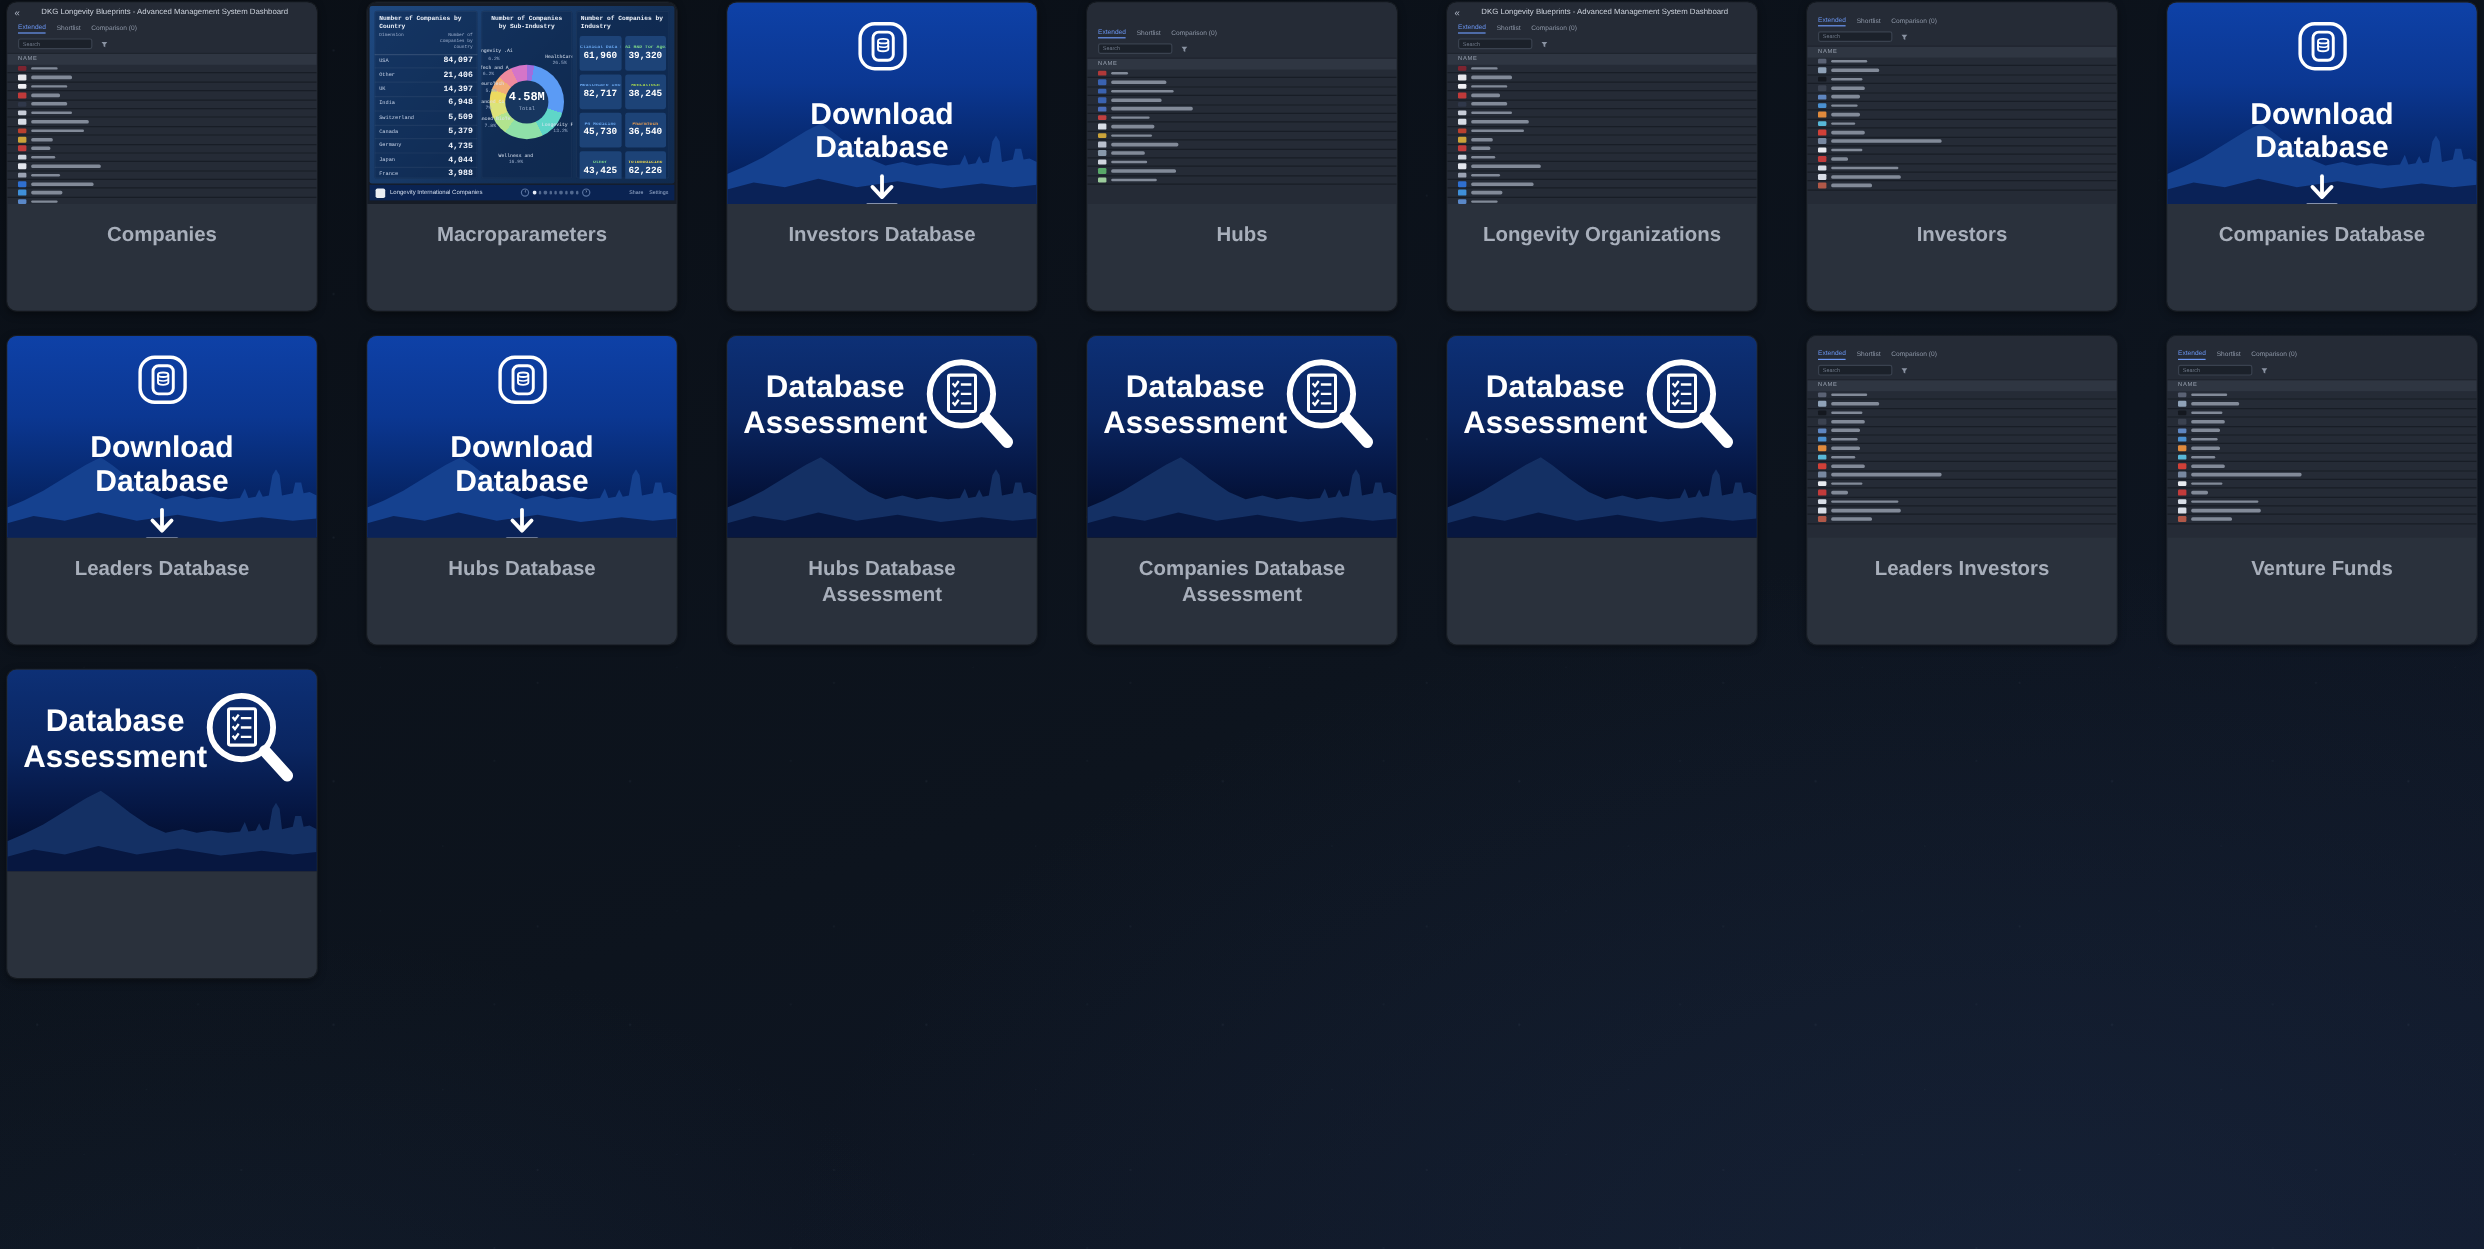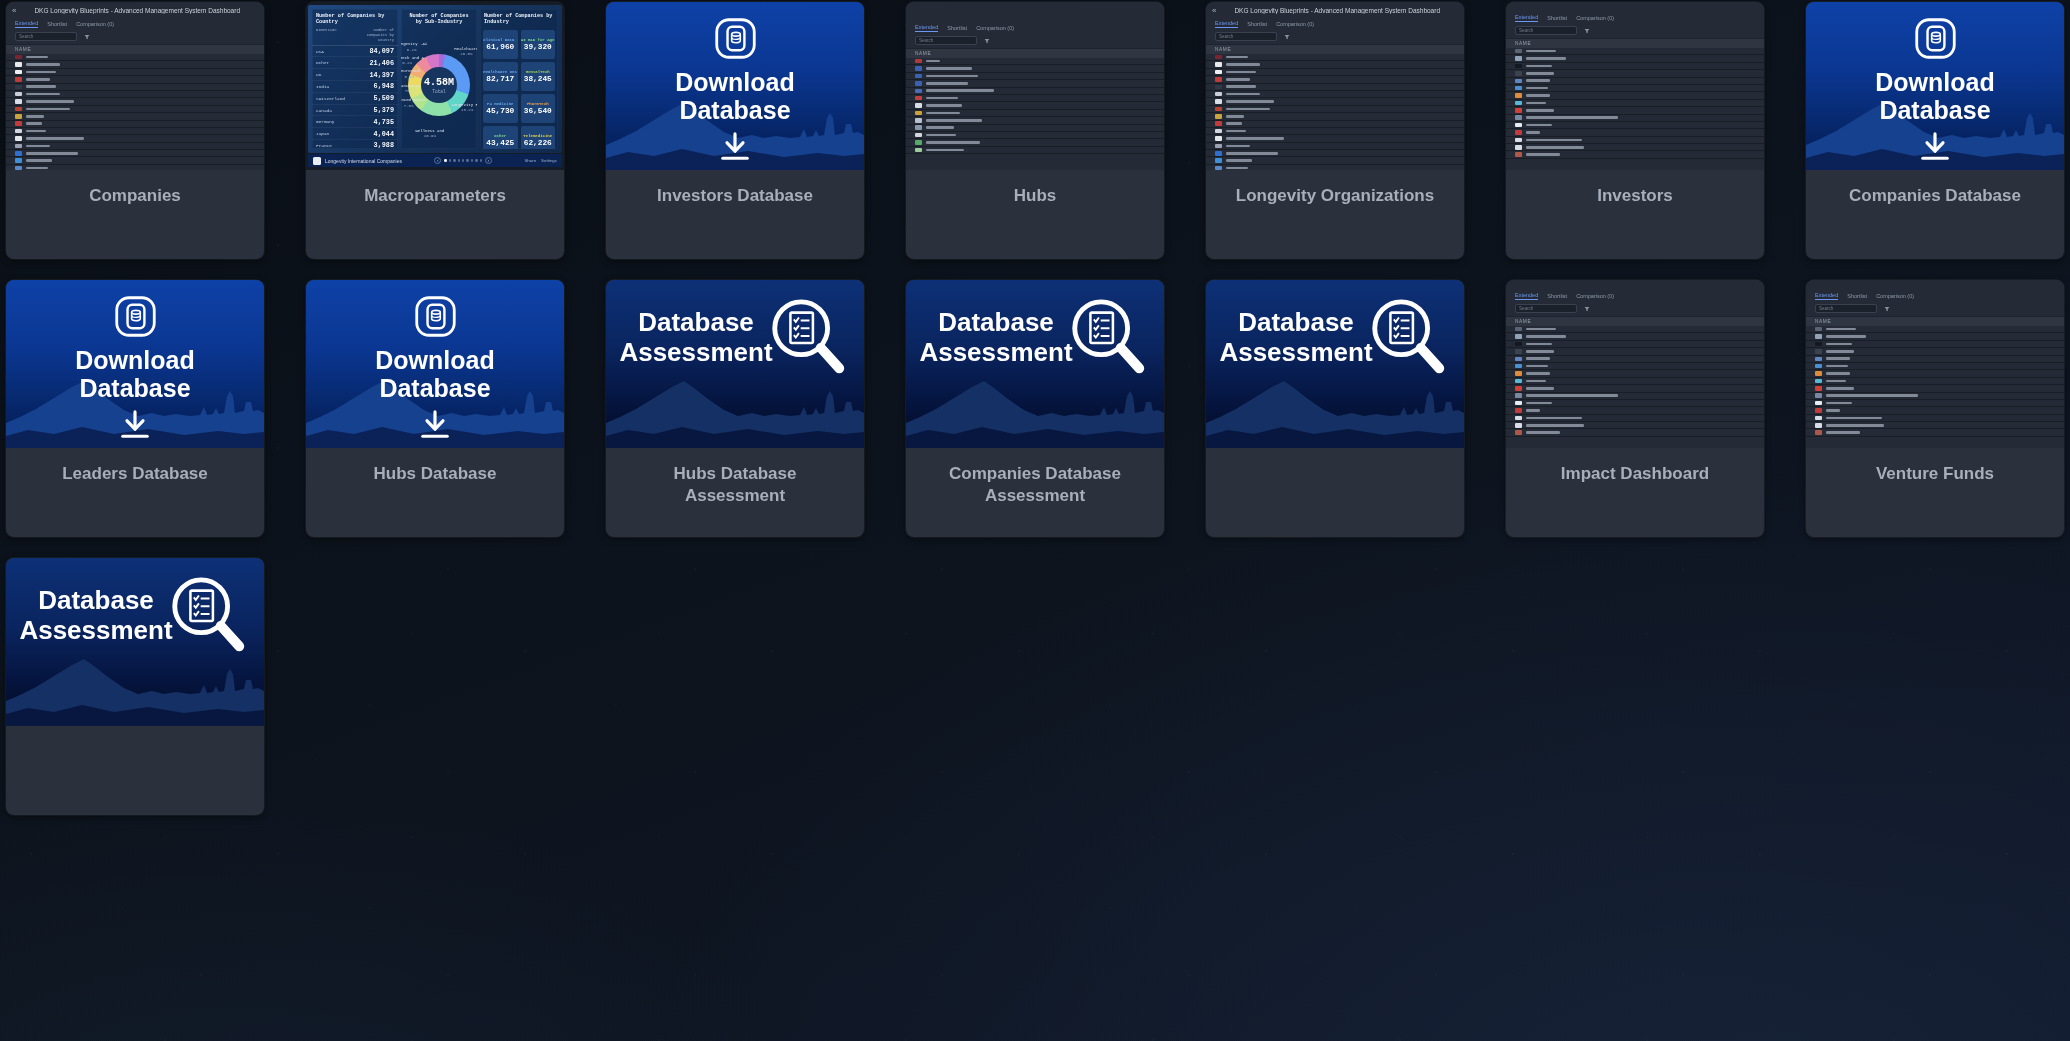--- a/index.html
+++ b/index.html
@@ -30,21 +30,21 @@
   .card{
     width:258px;height:257px;border-radius:8px;background:#2a313c;overflow:hidden;cursor:pointer;
     box-shadow:0 0 0 1px rgba(255,255,255,.05), 0 2px 7px rgba(0,0,0,.45);
   }
   .thumb{height:168px;position:relative;overflow:hidden;}
   .card-label{margin-top:15px;padding:0 18px;text-align:center;font-size:17px;line-height:22px;font-weight:600;color:#a8afbb;}
 
   
   .thumb-download{background:linear-gradient(180deg,#0e41a7 0%,#0b3792 40%,#072a72 68%,#041a4e 100%);text-align:center;}
   .dl-icon{width:45px;height:45px;margin-top:14px;position:relative;z-index:2;}
-  .dl-title{width:190px;margin:3px auto 0;font-size:25px;line-height:28px;font-weight:700;color:#ffffff;position:relative;z-index:2;}
+  .dl-title{width:190px;margin:15px auto 0;font-size:25px;line-height:28px;font-weight:700;color:#ffffff;position:relative;z-index:2;}
   .dl-arrow{width:38px;height:30px;margin-top:8px;position:relative;z-index:2;}
 
   
   .thumb-assess{background:linear-gradient(180deg,#0d3076 0%,#0a2560 40%,#051540 72%,#020a22 100%);}
   .as-title{position:absolute;left:10px;top:27px;width:160px;font-size:26px;line-height:30px;font-weight:700;color:#ffffff;text-align:center;z-index:2;}
   .as-icon{position:absolute;right:10px;top:13px;width:90px;height:94px;z-index:2;}
 
   .sil{position:absolute;left:0;bottom:0;width:100%;height:72px;z-index:1;}
   .sil-dl-far{fill:#15418f;} .sil-dl-near{fill:#0a2257;}
   .sil-as-far{fill:#143064;} .sil-as-near{fill:#071740;}
@@ -812,21 +812,21 @@
           <div class="tl-row">
             <span class="tl-logo" style="background: rgb(216, 221, 230);"></span>
             <span class="tl-bar" style="width: 58px;"></span>
           </div>
           <div class="tl-row">
             <span class="tl-logo" style="background: rgb(176, 88, 72);"></span>
             <span class="tl-bar" style="width: 34px;"></span>
           </div>
         </div>
     </div>
-    <div class="card-label">Impact Dashboard</div>
+    <div class="card-label">Leaders Investors</div>
   </div>
     <div class="card">
     <div class="thumb thumb-list">
 
       <div class="tl-spacer" style="height: 11px;"></div>
       <div class="tl-tabs">
           <span class="tl-tab active">Extended</span>
           <span class="tl-tab">Shortlist</span>
           <span class="tl-tab">Comparison (0)</span>
         </div>

